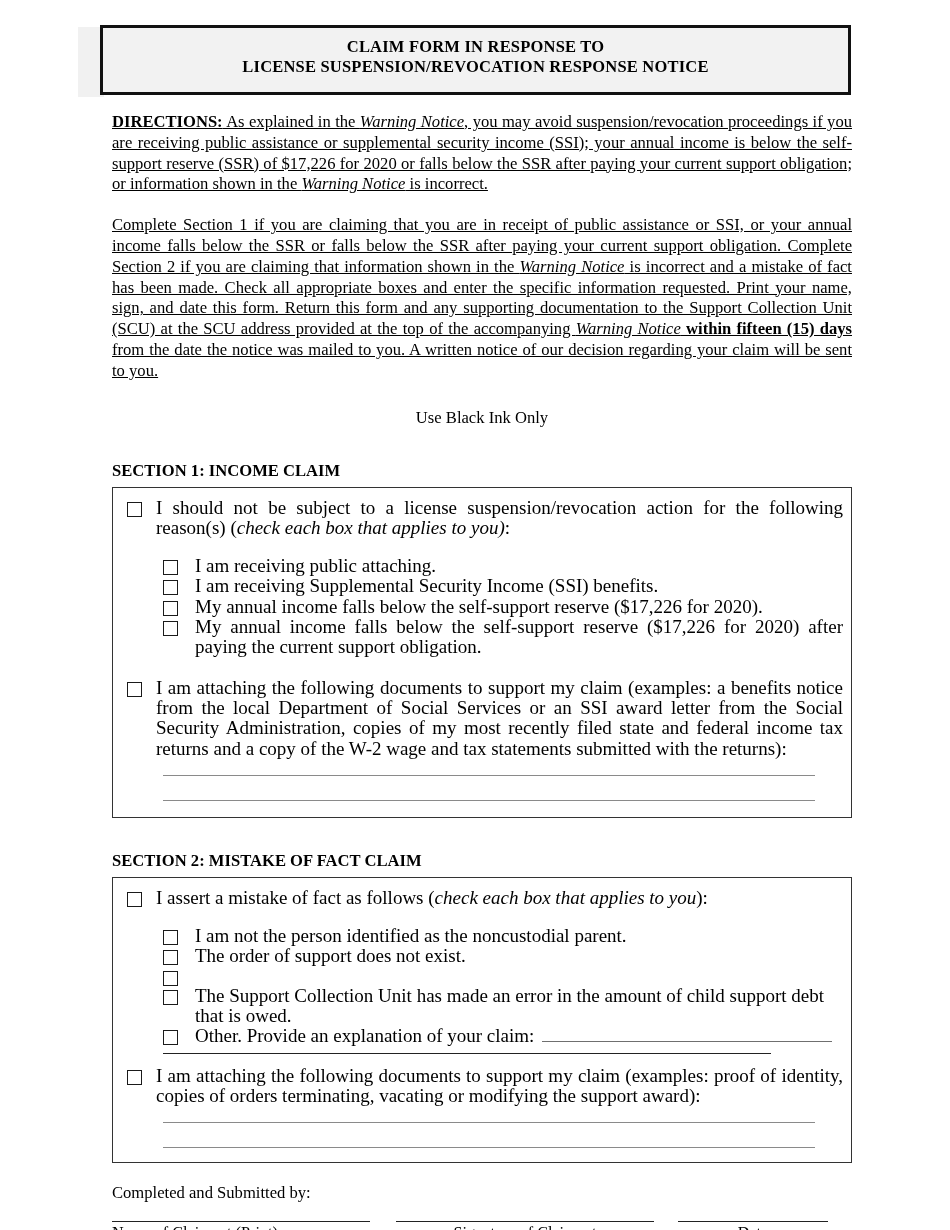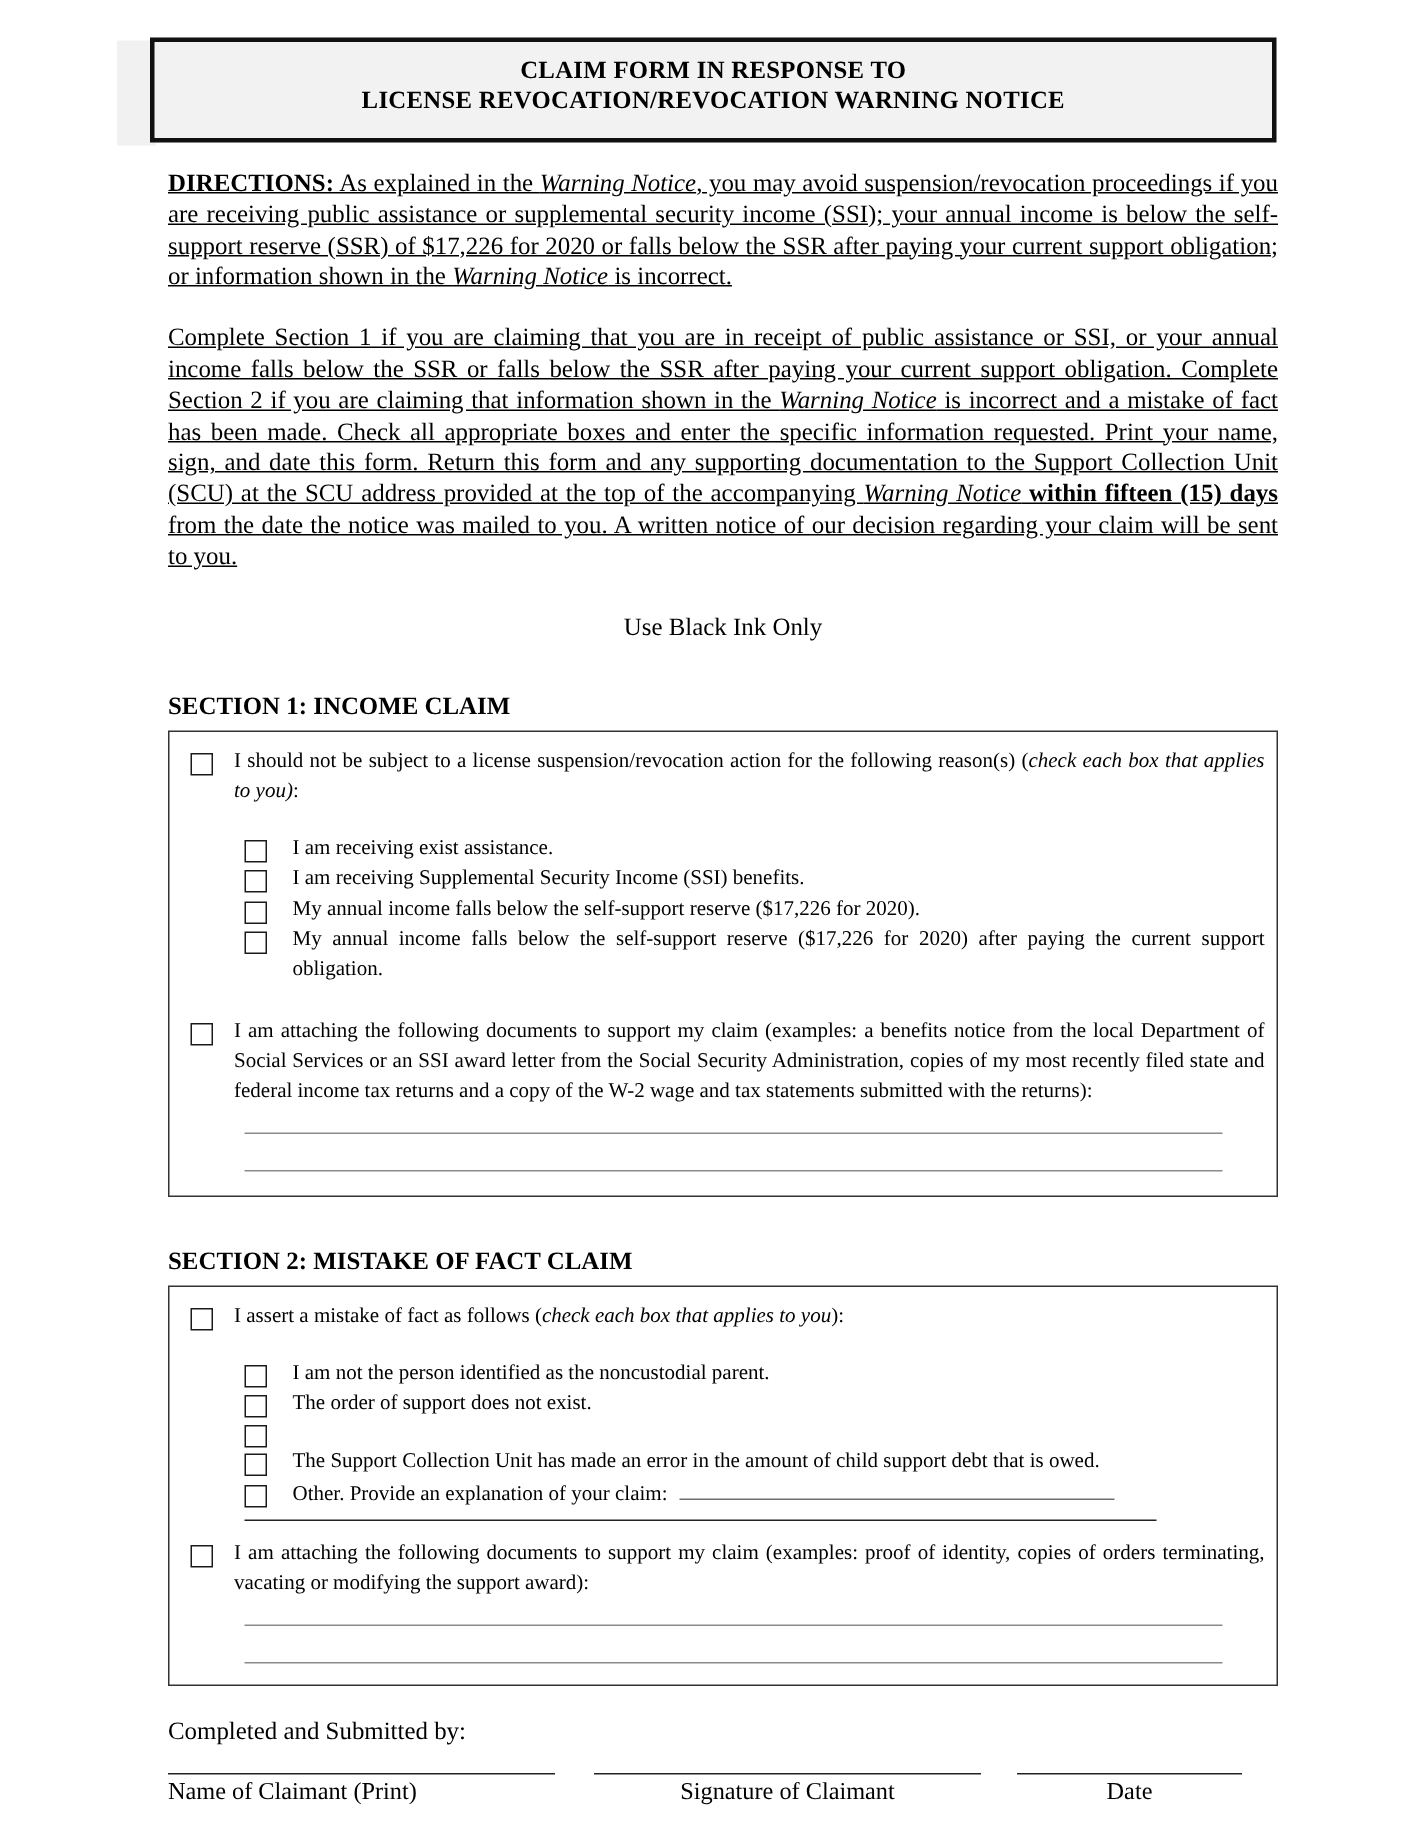--- a/index.html
+++ b/index.html
@@ -102,21 +102,21 @@
     height: 13px;
     border: 1.4px solid #1a1a1a;
     flex: 0 0 auto;
     margin-top: 4px;
     background: #fff;
   }
   .cb-outer { margin-left: 6px; margin-right: 14px; }
   .cb-inner { margin-left: 42px; margin-right: 17px; margin-top: 4px; }
 
   .row-text {
-    font-size: 14px;
+    font-size: 19px;
     line-height: 20.3px;
     text-align: justify;
     flex: 1 1 auto;
   }
   .row-text.nojust { text-align: left; }
 
   .sub-list { margin-top: 18px; }
   .sub-row { margin-bottom: 0px; }
 
   .wline {
@@ -162,21 +162,21 @@
   }
 </style>
 </head>
 <body>
 
 <div class="page">
 
   <div class="title-shadow"></div>
   <div class="title-box">
     <div class="tline t1">CLAIM FORM IN RESPONSE TO</div>
-    <div class="tline">LICENSE REVOCATION/REVOCATION WARNING NOTICE</div>
+    <div class="tline">LICENSE SUSPENSION/REVOCATION RESPONSE NOTICE</div>
   </div>
 
   <div class="content">
 
     <p class="just"><span class="bold">DIRECTIONS:</span><span> As explained in the </span><span class="ital">Warning Notice</span><span>, you may avoid suspension/revocation proceedings if you are receiving public assistance or supplemental security income (SSI); your annual income is below the self-support reserve (SSR) of $17,226 for 2020 or falls below the SSR after paying your current support obligation; or information shown in the </span><span class="ital">Warning Notice</span><span> is incorrect.</span></p>
 
     <div class="gap"></div>
 
     <p class="just"><span>Complete Section 1 if you are claiming that you are in receipt of public assistance or SSI, or your annual income falls below the SSR or falls below the SSR after paying your current support obligation. Complete Section 2 if you are claiming that information shown in the </span><span class="ital">Warning Notice</span><span> is incorrect and a mistake of fact has been made. Check all appropriate boxes and enter the specific information requested. Print your name, sign, and date this form. Return this form and any supporting documentation to the Support Collection Unit (SCU) at the SCU address provided at the top of the accompanying </span><span class="ital">Warning Notice</span><span class="bold"> within fifteen (15) days</span><span> from the date the notice was mailed to you. A written notice of our decision regarding your claim will be sent to you.</span></p>
 
@@ -187,21 +187,21 @@
     <div class="claim-box">
 
       <div class="row">
         <div class="cb cb-outer"></div>
         <div class="row-text"><span>I should not be subject to a license suspension/revocation action for the following reason(s) (</span><span class="ital">check each box that applies to you)</span><span>:</span></div>
       </div>
 
       <div class="sub-list">
         <div class="row sub-row">
           <div class="cb cb-inner"></div>
-          <div class="row-text nojust">I am receiving exist assistance.</div>
+          <div class="row-text nojust">I am receiving public attaching.</div>
         </div>
         <div class="row sub-row">
           <div class="cb cb-inner"></div>
           <div class="row-text nojust">I am receiving Supplemental Security Income (SSI) benefits.</div>
         </div>
         <div class="row sub-row">
           <div class="cb cb-inner"></div>
           <div class="row-text nojust">My annual income falls below the self-support reserve ($17,226 for 2020).</div>
         </div>
         <div class="row sub-row">

